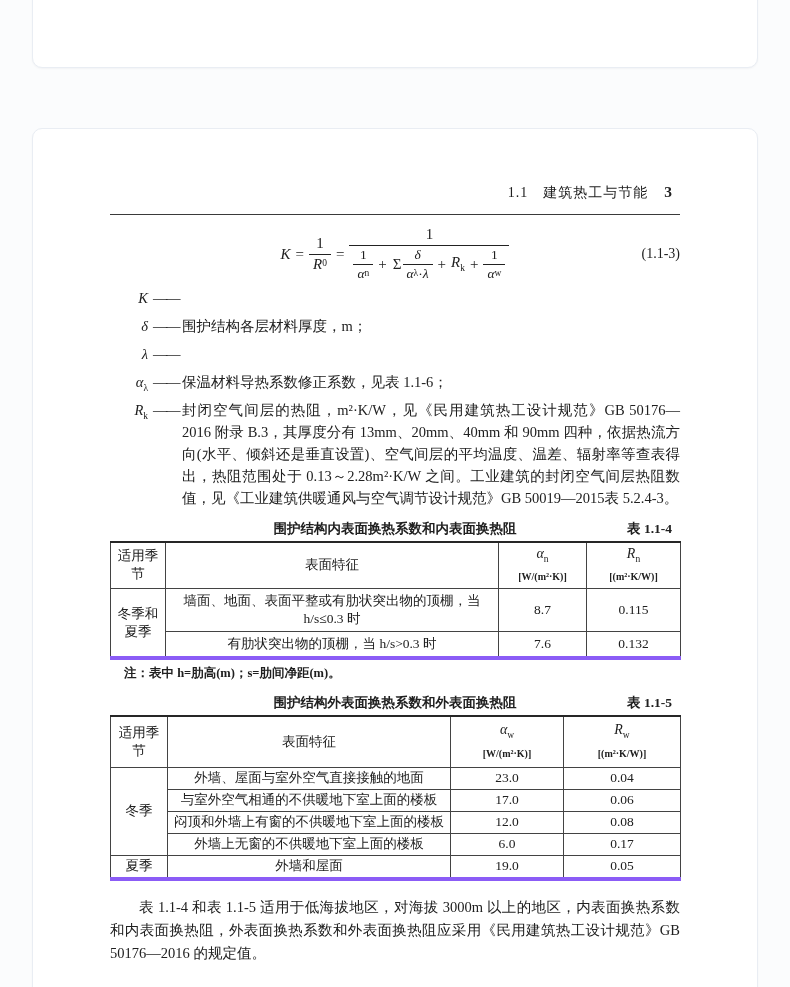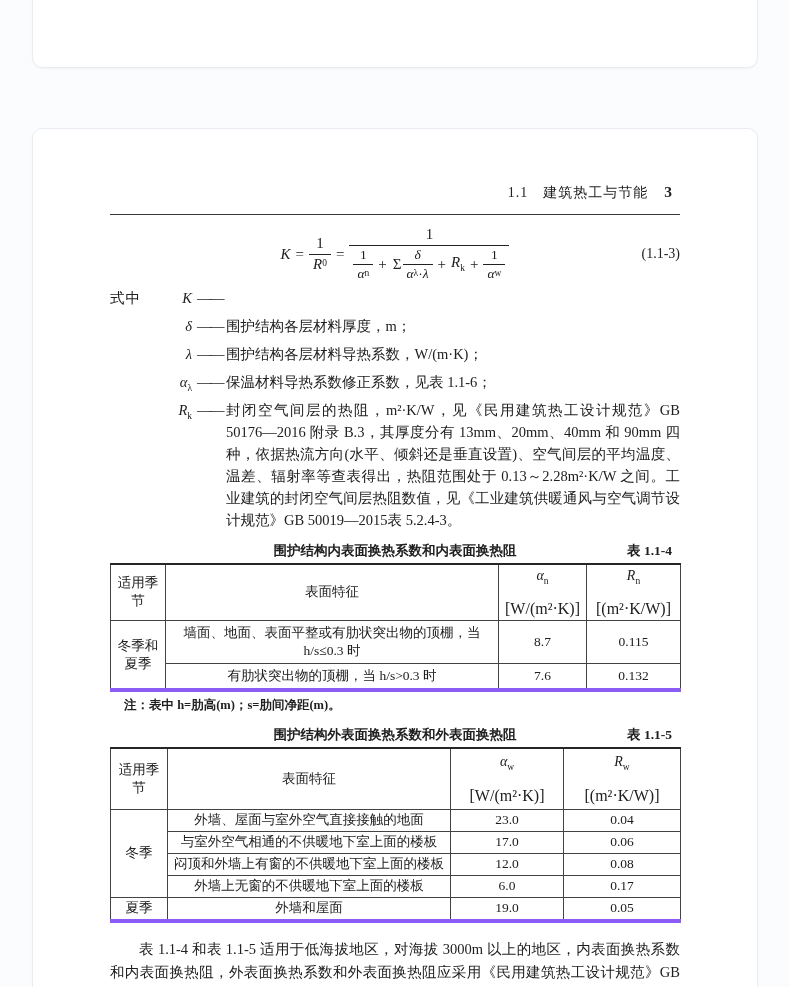--- a/index.html
+++ b/index.html
@@ -64,21 +64,21 @@
   .t4-title{margin-top:12px;margin-bottom:4px;}
   .t5-title{margin-top:14px;margin-bottom:4px;}
   .tbl-label{position:absolute;right:8px;top:0;font-weight:bold;}
   table{width:570px;border-collapse:collapse;table-layout:fixed;
         border-top:2px solid #262626;border-bottom:4px solid #8b5cf6;}
   td{border:1px solid #434343;text-align:center;vertical-align:middle;
      font-size:13.5px;line-height:18px;padding:3px 2px;}
   thead{border-bottom:1.5px solid #262626;}
   thead td{padding:2px 2px;}
   .hsym{font-size:14px;}
-  .unit{font-size:16px;display:block;margin-top:11px;}
+  .unit{font-size:10px;display:block;margin-top:1px;font-weight:bold;}
   .t5 td{padding:1.5px 2px;}
   .t5 thead td{padding:4px 2px;}
   .tbl-note{font-size:12.5px;line-height:16px;margin:5px 0 0 14px;font-weight:bold;}
 
   .para{font-size:14.5px;line-height:23px;text-align:justify;text-indent:2em;margin-top:15px;}
 </style>
 </head>
 <body>
 
 <div class="card card-top"></div>
@@ -136,35 +136,33 @@
                   <sub>w</sub>
                 </span>
             </span>
           </span>
         </span>
       </span>
       <span class="formula-label">(1.1-3)</span>
     </div>
 
     <div class="where">
-      <div class="where-label">式中</div>
       <div class="defs">
         <div class="def-row">
           <span class="def-sym"><span>K</span><sub></sub></span>
           <span class="def-dash">——</span>
         </div>
         <div class="def-row">
           <span class="def-sym"><span>δ</span><sub></sub></span>
           <span class="def-dash">——</span>
           <div class="def-text">围护结构各层材料厚度，m；</div>
         </div>
         <div class="def-row">
           <span class="def-sym"><span>λ</span><sub></sub></span>
           <span class="def-dash">——</span>
-          <div class="def-text">围护结构各层材料导热系数，W/(m·K)；</div>
         </div>
         <div class="def-row">
           <span class="def-sym"><span>α</span><sub>λ</sub></span>
           <span class="def-dash">——</span>
           <div class="def-text">保温材料导热系数修正系数，见表 1.1-6；</div>
         </div>
         <div class="def-row">
           <span class="def-sym"><span>R</span><sub>k</sub></span>
           <span class="def-dash">——</span>
           <div class="def-text">封闭空气间层的热阻，m²·K/W，见《民用建筑热工设计规范》GB 50176—2016 附录 B.3，其厚度分有 13mm、20mm、40mm 和 90mm 四种，依据热流方向(水平、倾斜还是垂直设置)、空气间层的平均温度、温差、辐射率等查表得出，热阻范围处于 0.13～2.28m²·K/W 之间。工业建筑的封闭空气间层热阻数值，见《工业建筑供暖通风与空气调节设计规范》GB 50019—2015表 5.2.4-3。</div>

